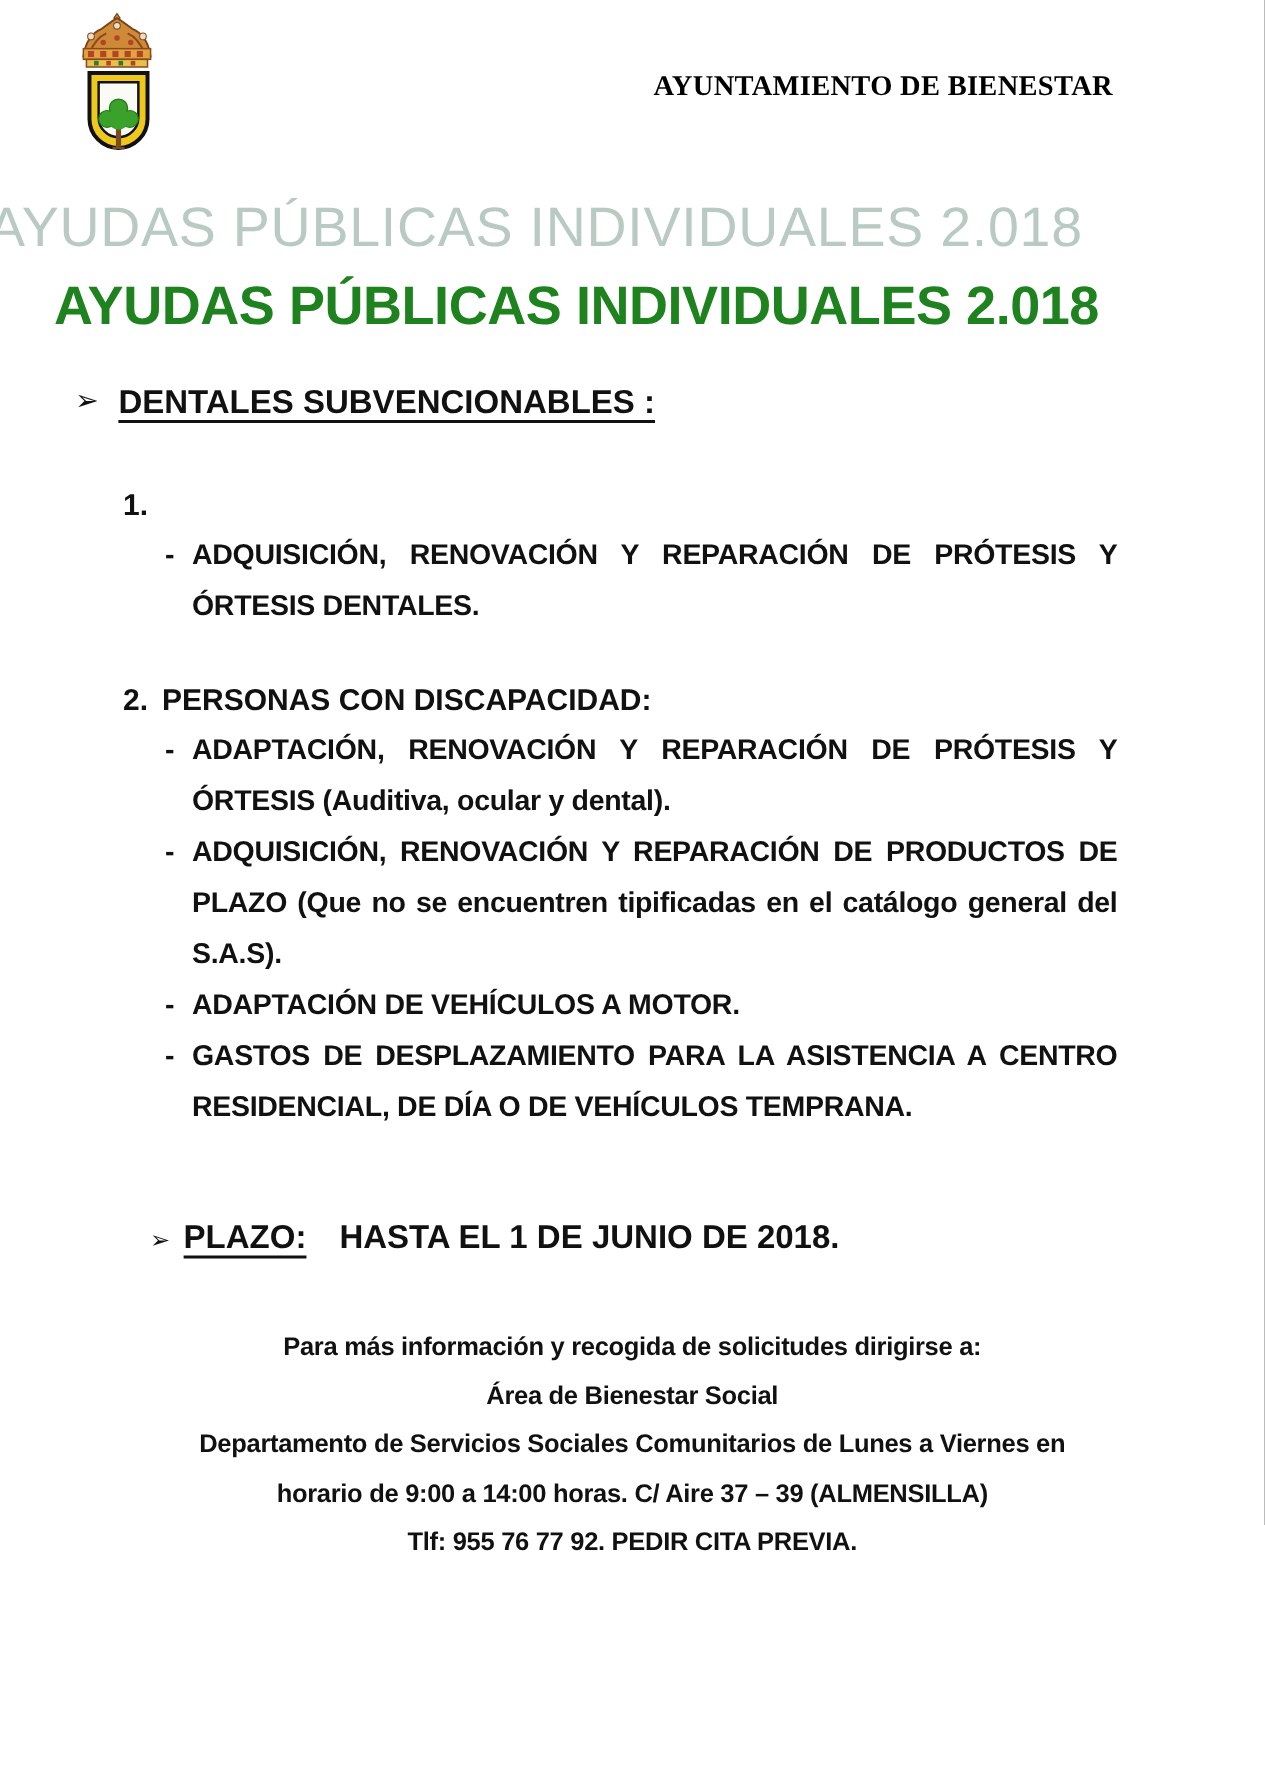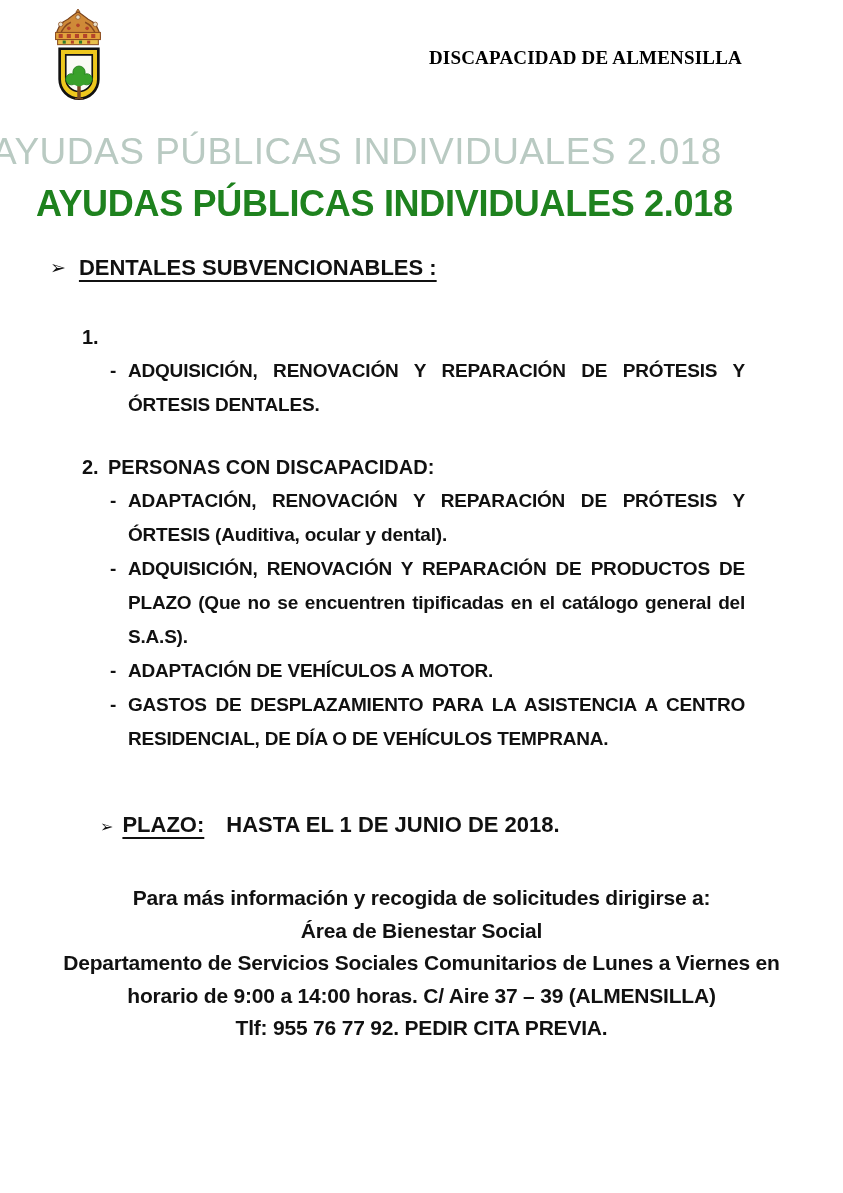--- a/index.html
+++ b/index.html
@@ -71,21 +71,21 @@
     margin:54px 0 0 50px;
     font-size:22px;line-height:30px;
   }
   .plazo .arrow{font-size:16px;line-height:30px;margin-right:9px;}
   .plazo-label{margin-right:22px;}
 
   
   .footer{
     position:absolute;top:882px;left:0;width:100%;
     text-align:center;
-    font-size:21px;font-weight:700;line-height:32.5px;
+    font-size:17px;font-weight:700;line-height:32.5px;
     letter-spacing:-.2px;
   }
 </style>
 </head>
 <body>
 
 <div class="page">
 
   <div class="logo">
     <svg width="58" height="112" viewBox="0 0 56 110" xmlns="http://www.w3.org/2000/svg">
@@ -120,21 +120,21 @@
           <circle cx="28" cy="63" r="6" fill="#3aa12b" stroke="#1f7a17" stroke-width="0.8"></circle>
           <circle cx="20.5" cy="70" r="5.5" fill="#3aa12b" stroke="#1f7a17" stroke-width="0.8"></circle>
           <circle cx="35.5" cy="70" r="5.5" fill="#3aa12b" stroke="#1f7a17" stroke-width="0.8"></circle>
           <circle cx="28" cy="70" r="7" fill="#3aa12b"></circle>
         </g>
       </g>
     </svg>
   </div>
 
   <div class="header-text">
-    <div class="org-name">DISCAPACIDAD DE ALMENSILLA</div>
+    <div class="org-name">AYUNTAMIENTO DE BIENESTAR</div>
   </div>
 
   <div class="title-ghost" style="color: rgb(185, 202, 194);">AYUDAS PÚBLICAS INDIVIDUALES 2.018</div>
 
   <div class="title-main" style="color: rgb(30, 130, 30);">AYUDAS PÚBLICAS INDIVIDUALES 2.018</div>
 
   <div class="content">
 
     <div class="section-heading">
       <span class="arrow">➢</span>

